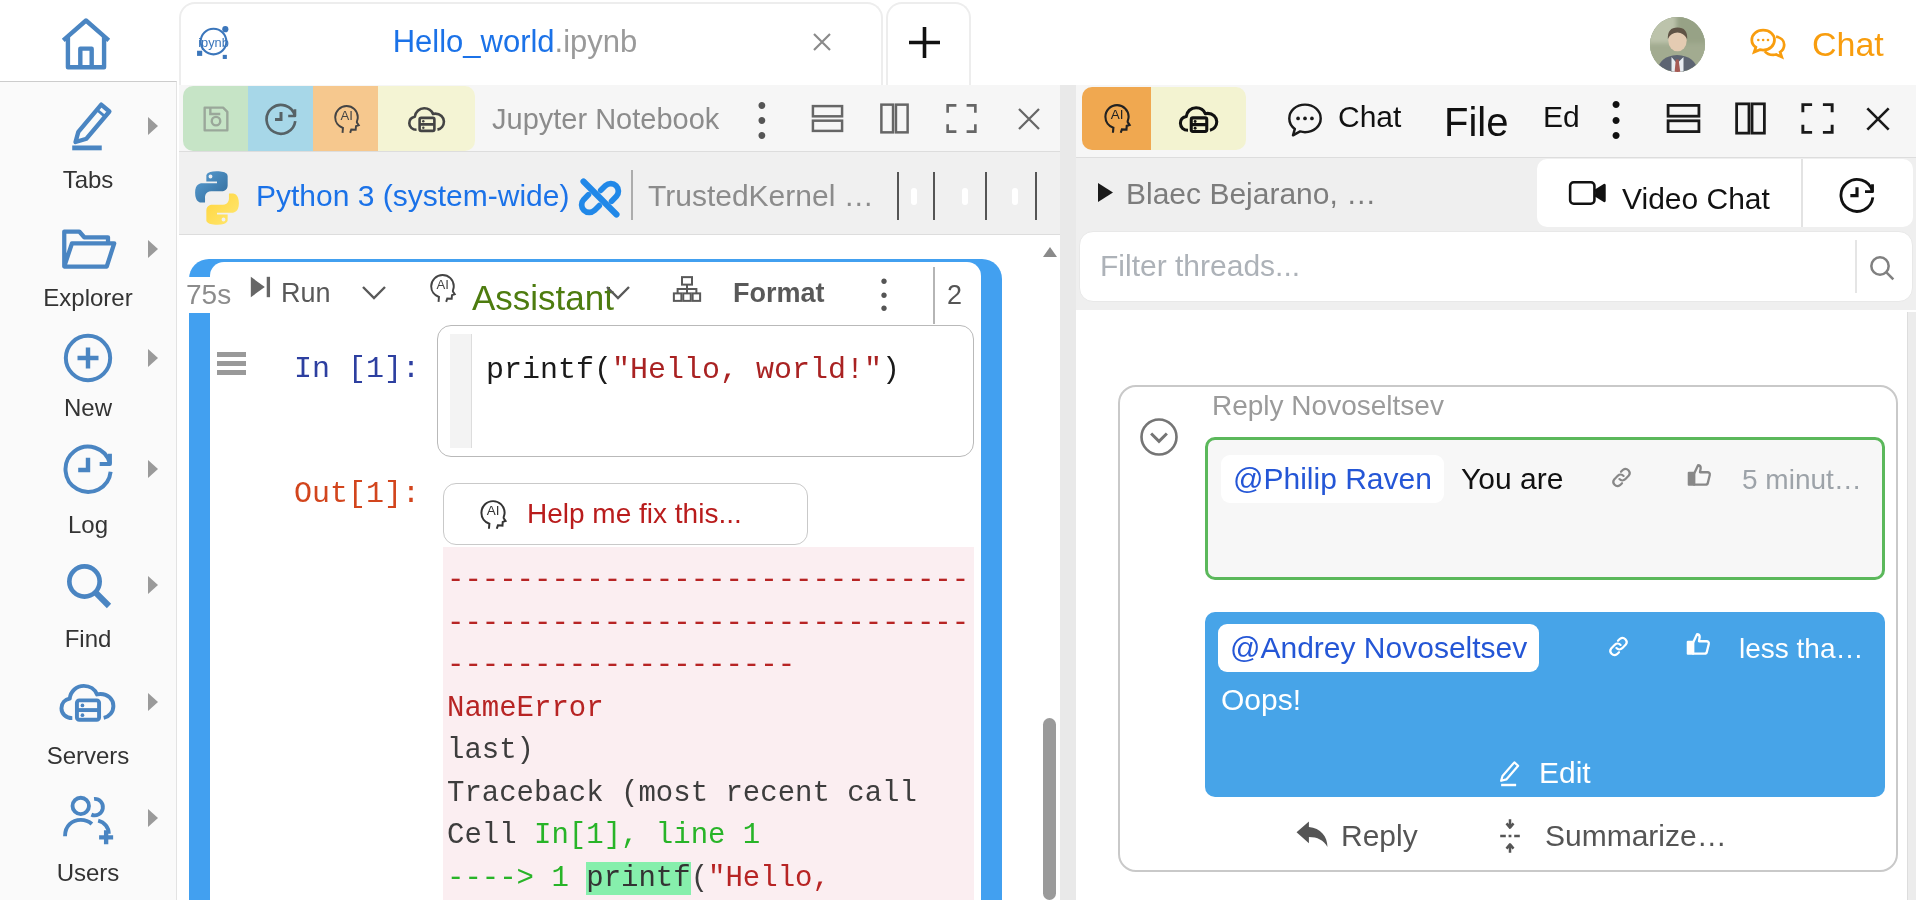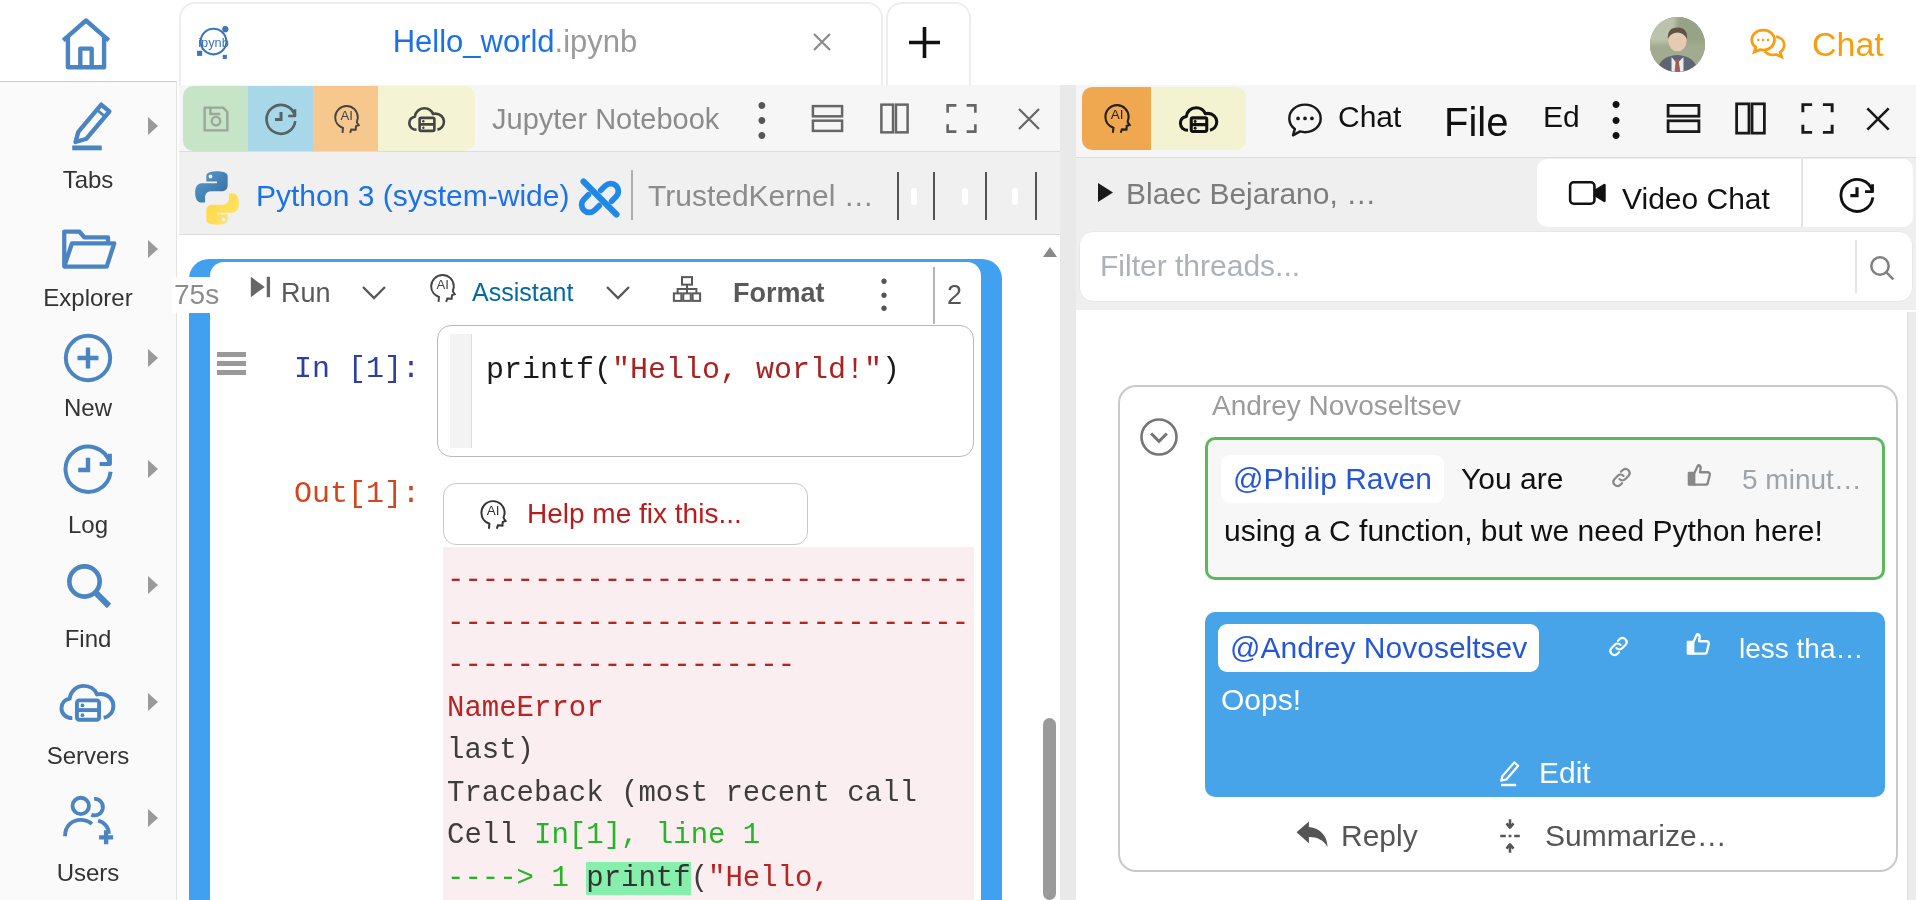--- a/index.html
+++ b/index.html
@@ -278,41 +278,41 @@
 <div class="abs" style="left:911px;top:188px;width:6px;height:17px;background:#fff;border-radius:3px;"></div>
 <div class="abs" style="left:933px;top:172px;width:2px;height:48px;background:#555;"></div>
 <div class="abs" style="left:962px;top:188px;width:6px;height:17px;background:#fff;border-radius:3px;"></div>
 <div class="abs" style="left:985px;top:172px;width:2px;height:48px;background:#555;"></div>
 <div class="abs" style="left:1012px;top:188px;width:6px;height:17px;background:#fff;border-radius:3px;"></div>
 <div class="abs" style="left:1035px;top:172px;width:2px;height:48px;background:#555;"></div>
 
 <div class="abs" style="left:189px;top:259px;width:813px;height:641px;background:#42a0f0;border-radius:20px 20px 0 0;">
   <div style="position:absolute;left:21px;top:3px;width:771px;height:638px;background:#fff;border-radius:14px 14px 0 0;"></div>
 </div>
-<div class="abs" style="left:172px;top:277px;font-size:28px;color:#8c8c8c;background:#fff;padding:2px 4px 2px 2px;">75s</div>
+<div class="abs" style="left:184px;top:277px;font-size:28px;color:#8c8c8c;background:#fff;padding:2px 4px 2px 2px;">75s</div>
 
 <div class="abs" style="left:248px;top:273px;">
 <svg width="26" height="28" viewBox="0 0 20 22" fill="#666">
       <path d="M2 3 L13 11 L2 19 Z"></path>
       <rect x="14.5" y="3" width="2.6" height="16"></rect>
     </svg>
 </div>
 <div class="abs" style="left:281px;top:278px;font-size:27px;color:#595959;">Run</div>
 <div class="abs" style="left:360px;top:283px;">
 <svg width="28" height="20" viewBox="0 0 28 20" fill="none" stroke="#595959" stroke-width="2.4">
       <path d="M3 4 L14 15 L25 4"></path>
     </svg>
 </div>
 <div class="abs" style="left:424px;top:270px;">
 <svg width="36" height="36" viewBox="0 0 26 26" fill="none" stroke="#444" stroke-width="1.4">
       <path d="M10.5 23 L10.8 19.5 C7.5 18.4 5.2 15.4 5.2 11.8 C5.2 7.3 8.9 3.6 13.4 3.6 C17.9 3.6 21.3 7.1 21.5 11.5 C21.6 13.8 20.5 14.5 20.9 15.6 L22.2 17.5 L20.2 18.2 L20 20.8 L16.8 20.6 L16 23"></path>
       <text x="13.5" y="13.6" font-size="9.5" fill="#444" stroke="none" text-anchor="middle" font-family="Liberation Sans">AI</text>
     </svg>
 </div>
-<div class="abs" style="left:472px;top:278px;font-size:25px;color:#0369a1;">Assistant</div>
+<div class="abs" style="left:472px;top:278px;font-size:35px;color:#4d7c0f;">Assistant</div>
 <div class="abs" style="left:604px;top:283px;">
 <svg width="28" height="20" viewBox="0 0 28 20" fill="none" stroke="#595959" stroke-width="2.4">
       <path d="M3 4 L14 15 L25 4"></path>
     </svg>
 </div>
 <div class="abs" style="left:672px;top:274px;">
 <svg width="30" height="30" viewBox="0 0 24 24" fill="none" stroke="#595959" stroke-width="1.6">
       <rect x="8" y="2.5" width="8" height="6"></rect>
       <rect x="1.5" y="15.5" width="6" height="6"></rect>
       <rect x="9" y="15.5" width="6" height="6"></rect>
@@ -457,39 +457,38 @@
 
 <div class="abs" style="left:1907px;top:312px;width:9px;height:588px;background:#ececec;border-left:1px solid #ddd;"></div>
 
 <div class="abs" style="left:1118px;top:385px;width:780px;height:487px;background:#fff;border:2px solid #c9c9c9;border-radius:18px;"></div>
 <div class="abs" style="left:1138px;top:416px;">
 <svg width="42" height="42" viewBox="0 0 24 24" fill="none" stroke="#757575" stroke-width="1.5">
       <circle cx="12" cy="12" r="10"></circle>
       <path d="M7.5 10 L12 14.5 L16.5 10" stroke-width="1.7"></path>
     </svg>
 </div>
-<div class="abs" style="left:1212px;top:390px;font-size:28px;color:#9b9b9b;">Andrey Novoseltsev</div>
+<div class="abs" style="left:1212px;top:390px;font-size:28px;color:#9b9b9b;">Reply Novoseltsev</div>
 
 <div class="abs" style="left:1205px;top:437px;width:680px;height:143px;background:#f7f7f7;border:3.5px solid #5bb85b;border-radius:10px;">
   <div style="position:absolute;left:13px;top:15px;height:48px;background:#fff;border-radius:9px;display:flex;align-items:center;padding:0 12px;font-size:30px;color:#2456d6;">@Philip Raven</div>
   <div style="position:absolute;left:253px;top:22px;font-size:30px;color:#111;">You are</div>
   <div style="position:absolute;left:401px;top:25px;">
     <svg width="25" height="25" viewBox="0 0 24 24" fill="none" stroke="#888" stroke-width="2.1" stroke-linecap="round">
         <path d="M10 13.5 A4 4 0 0 0 15.6 13.6 L19 10.2 A4 4 0 0 0 13.4 4.6 L11.5 6.5"></path>
         <path d="M14 10.5 A4 4 0 0 0 8.4 10.4 L5 13.8 A4 4 0 0 0 10.6 19.4 L12.5 17.5"></path>
       </svg>
   </div>
   <div style="position:absolute;left:477px;top:21px;">
     <svg width="29" height="29" viewBox="0 0 24 24" fill="none" stroke="#888" stroke-width="1.9" stroke-linejoin="round">
         <path d="M7.5 10.5 L10.8 3.5 C11.8 3.5 13 4.3 13 5.8 L12.4 9.3 H18.7 C19.9 9.3 20.8 10.4 20.5 11.5 L18.9 18.1 C18.7 19 17.9 19.6 17 19.6 H7.5 Z"></path>
         <rect x="3.2" y="9.8" width="4.3" height="9.8" fill="#888"></rect>
       </svg>
   </div>
   <div style="position:absolute;left:534px;top:24px;font-size:28px;color:#9da3a9;">5 minut…</div>
-  <div style="position:absolute;left:16px;top:74px;font-size:30px;color:#111;">using a C function, but we need Python here!</div>
 </div>
 
 <div class="abs" style="left:1205px;top:612px;width:680px;height:185px;background:#47a4e8;border-radius:10px;">
   <div style="position:absolute;left:13px;top:12px;height:48px;background:#fff;border-radius:9px;display:flex;align-items:center;padding:0 12px;font-size:30px;color:#2456d6;">@Andrey Novoseltsev</div>
   <div style="position:absolute;left:401px;top:22px;">
     <svg width="25" height="25" viewBox="0 0 24 24" fill="none" stroke="#fff" stroke-width="2.1" stroke-linecap="round">
         <path d="M10 13.5 A4 4 0 0 0 15.6 13.6 L19 10.2 A4 4 0 0 0 13.4 4.6 L11.5 6.5"></path>
         <path d="M14 10.5 A4 4 0 0 0 8.4 10.4 L5 13.8 A4 4 0 0 0 10.6 19.4 L12.5 17.5"></path>
       </svg>
   </div>

